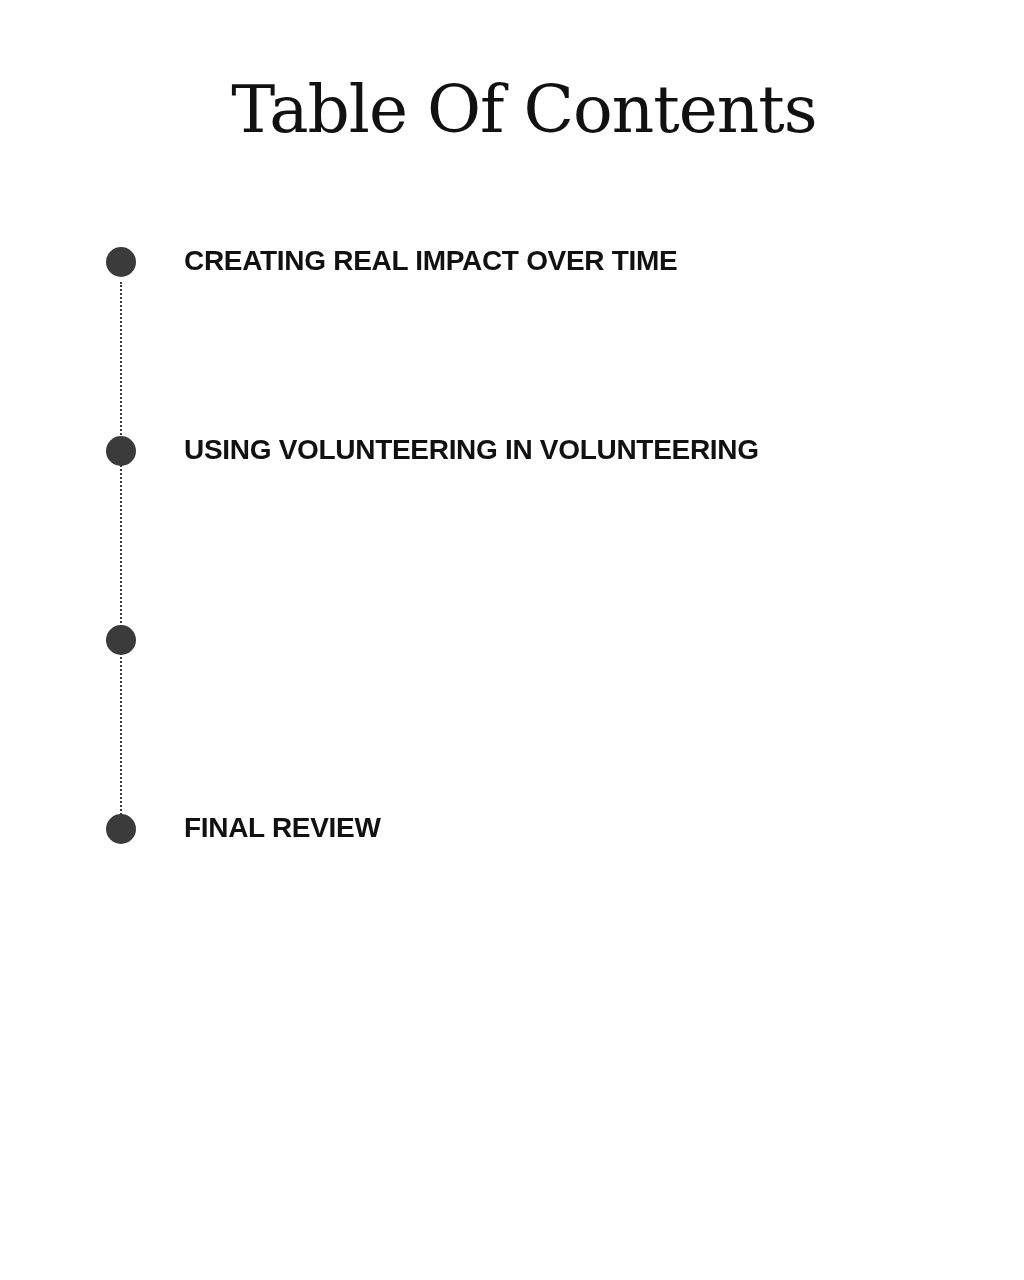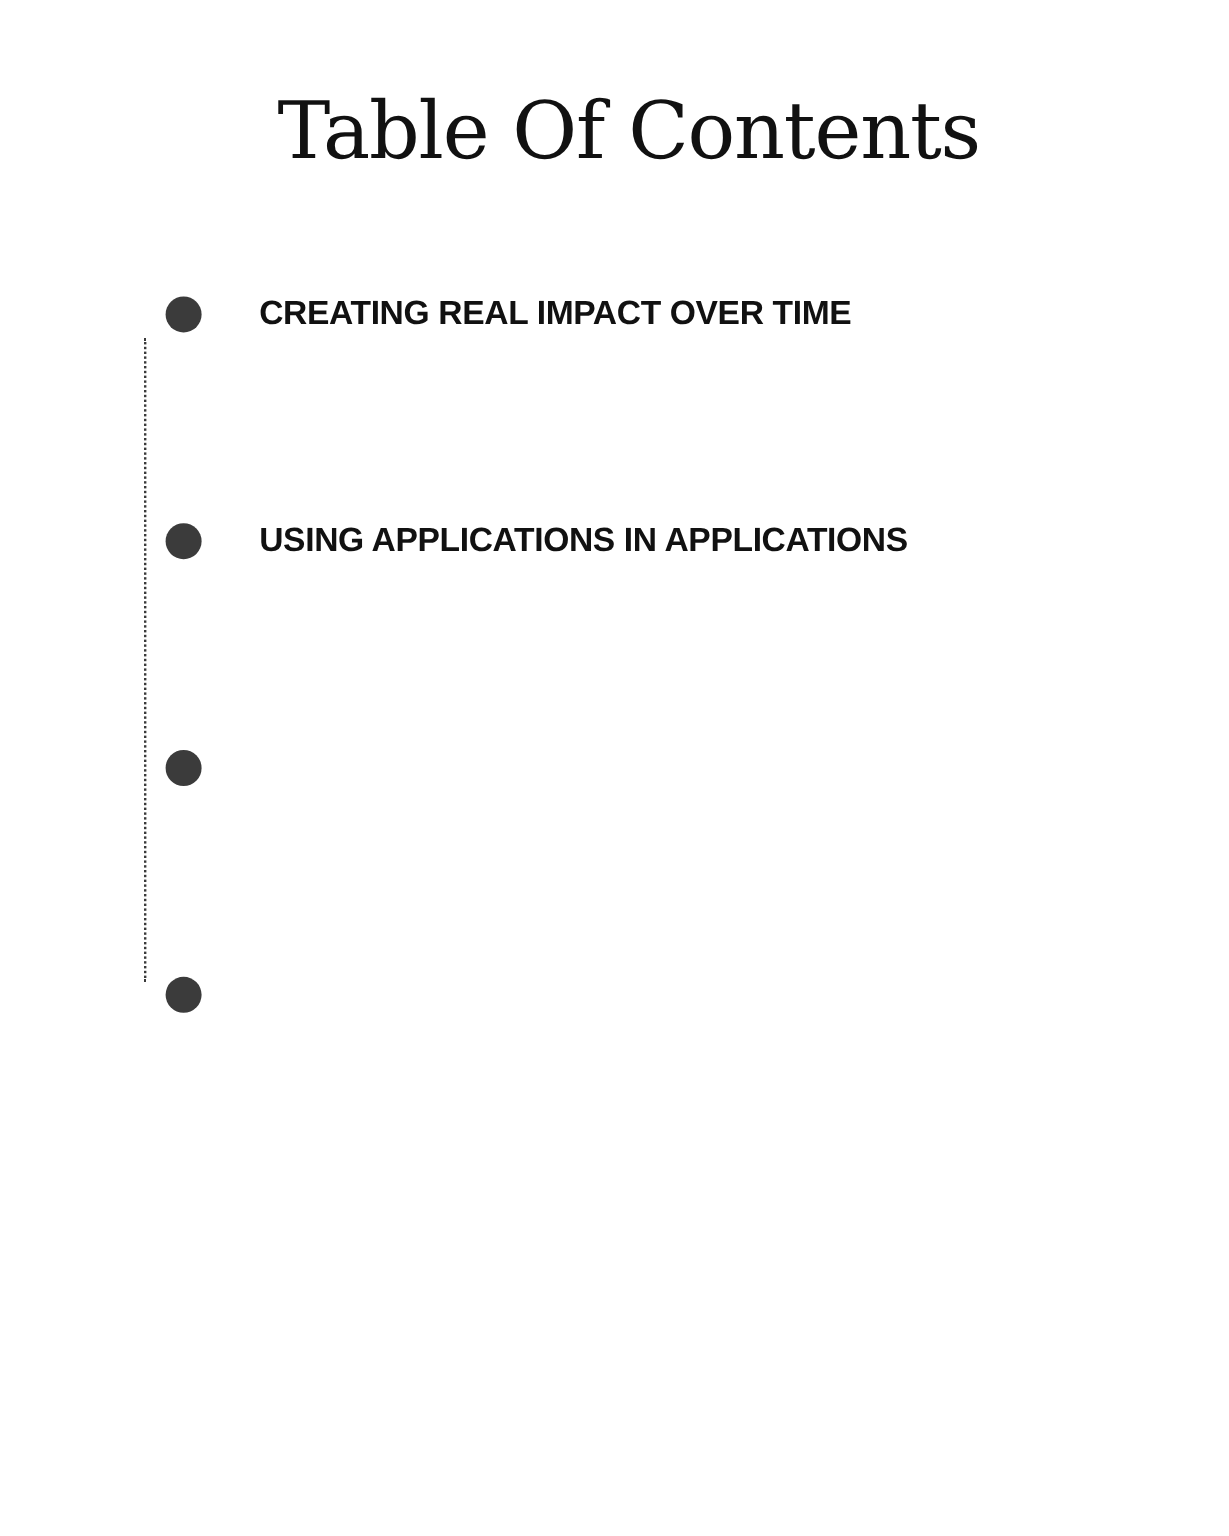--- a/index.html
+++ b/index.html
@@ -7,21 +7,21 @@
   .title {
     position: absolute; left: 0; top: 58px; width: 1024px; text-align: center;
     font-family: "DejaVu Serif", "Liberation Serif", serif;
     font-size: 66px; font-weight: normal; color: #111111; letter-spacing: -1px;
     margin: 12px; line-height: 80px;
   }
   .timeline-line {
     position: absolute; left: 120px; top: 282px; width: 0; height: 536px;
     border-left: 2px dotted #3a3a3a;
   }
-  .toc-item { position: absolute; left: 0; width: 980px; height: 40px; margin-left: 32px; }
+  .toc-item { position: absolute; left: 0; width: 980px; height: 40px; }
   .dot {
     position: absolute; left: 106px; width: 30px; height: 30px; border-radius: 50%;
     background: #3b3b3b; top: 6px;
   }
   .label {
     position: absolute; left: 184px; top: 0;
     font-family: "Liberation Sans", "DejaVu Sans", sans-serif;
     font-weight: bold; font-size: 28px; color: #111111; letter-spacing: -0.3px;
     line-height: 40px; white-space: nowrap;
   }
@@ -32,20 +32,21 @@
 <h1 class="title">Table Of Contents</h1>
 
 <div class="timeline-line"></div>
 
 <div class="toc-item" style="top:241px">
   <span class="dot"></span>
   <span class="label">CREATING REAL IMPACT OVER TIME</span>
 </div>
 <div class="toc-item" style="top:430px">
   <span class="dot"></span>
-  <span class="label">USING APPLICATIONS IN APPLICATIONS</span>
+  <span class="label">USING VOLUNTEERING IN VOLUNTEERING</span>
 </div>
 <div class="toc-item" style="top:619px">
   <span class="dot"></span>
 </div>
 <div class="toc-item" style="top:808px">
   <span class="dot"></span>
+  <span class="label">FINAL REVIEW</span>
 </div>
 
 </body></html>

